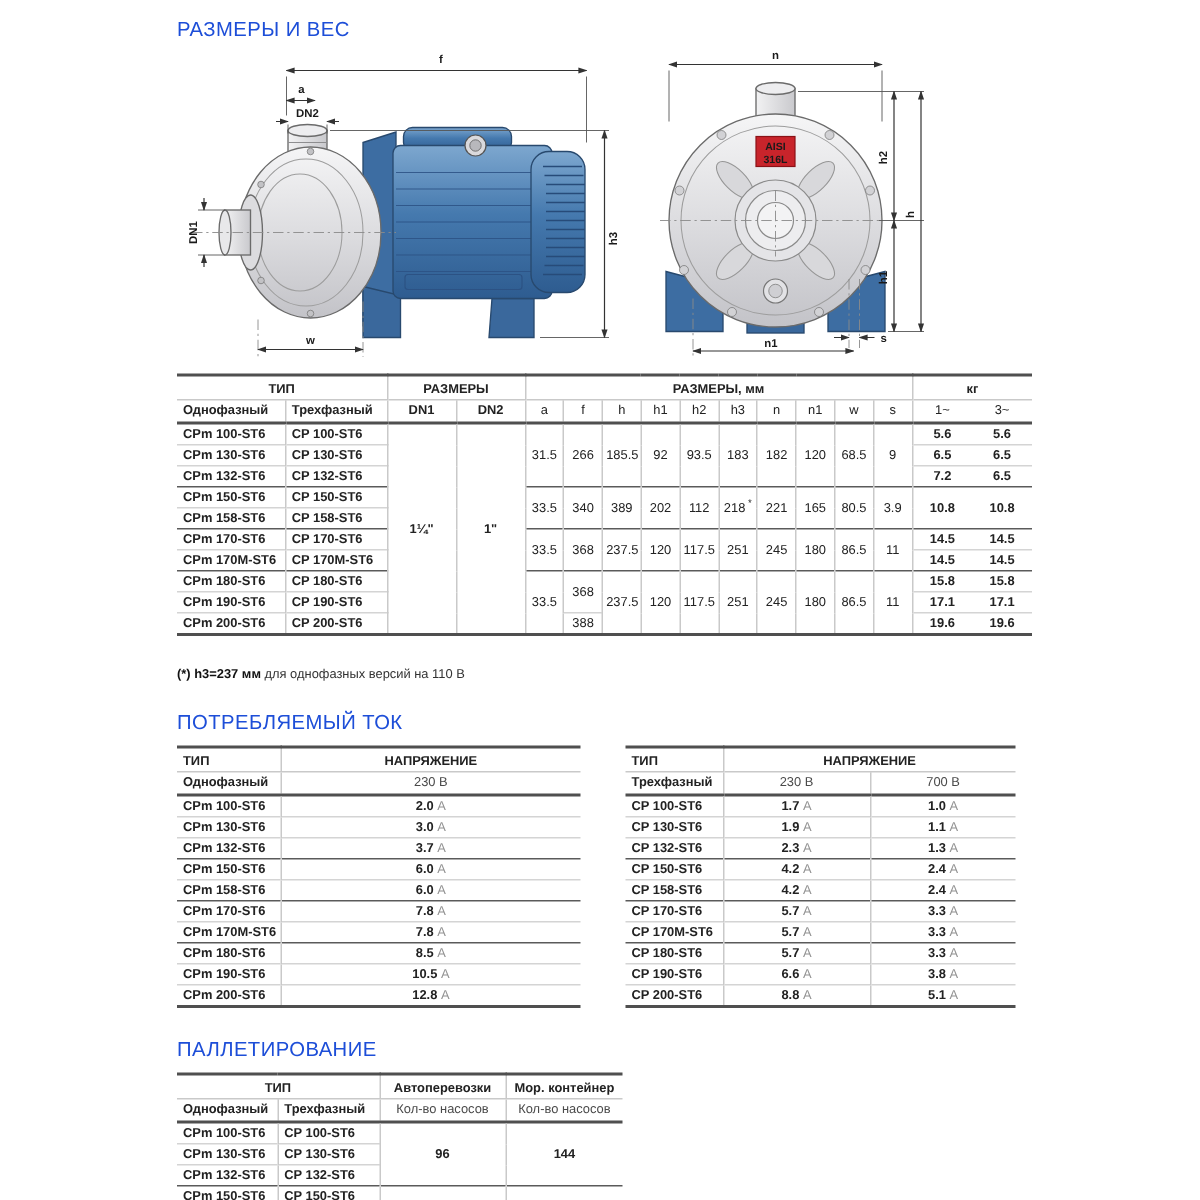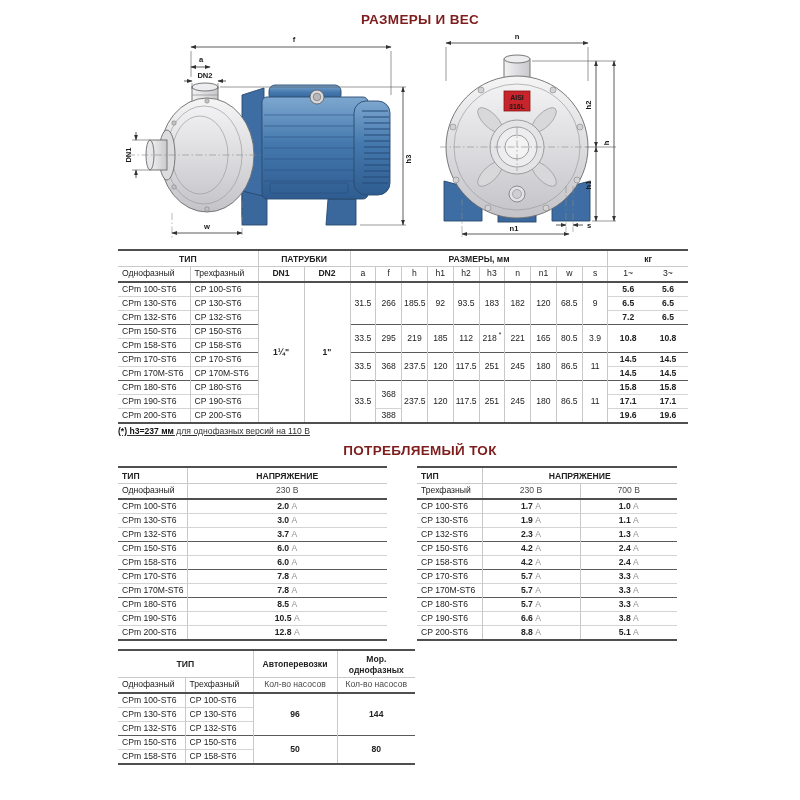--- a/index.html
+++ b/index.html
@@ -1,38 +1,38 @@
 <!DOCTYPE html>
 <html><head>
 <meta charset="utf-8">
 <style>
   html,body{margin:0;padding:0;background:#ffffff;}
   body{width:800px;height:800px;font-family:"Liberation Sans",sans-serif;color:#222;overflow:hidden;}
   #page{box-sizing:border-box;width:800px;height:800px;padding:12px 78px 0 118px;}
-  .sec-title{font-size:13.5px;font-weight:bold;color:#7f1d1d;letter-spacing:.3px;margin:0 0 4px 0;text-align:center;}
+  .sec-title{font-size:13.5px;font-weight:normal;color:#1d4ed8;letter-spacing:.3px;margin:0 0 4px 0;}
   .drawings{display:flex;gap:12px;height:212px;margin-top:2px;margin-left:-4px;}
   svg text{font-family:"Liberation Sans",sans-serif;font-weight:bold;fill:#1a1a1a;}
   table{border-collapse:collapse;table-layout:fixed;border-top:2px solid #4f4f4f;border-bottom:2px solid #4f4f4f;}
   th,td{padding:1px 2px;font-size:8.6px;line-height:1.28;vertical-align:middle;}
   thead tr.h1 th{border-bottom:1px solid #c9c9c9;padding-top:2.5px;font-weight:bold;margin-top:44px;}
   thead tr.h2 th{border-bottom:2px solid #4f4f4f;padding-bottom:2.5px;}
   tbody td{border-top:1px solid #d4d4d4;}
   tbody tr:first-child td{border-top:none;}
   tbody tr.group td{border-top:1.6px solid #5a5a5a;}
-  .m{text-align:left;font-weight:normal;padding-left:4px;}
+  .m{text-align:left;font-weight:bold;padding-left:4px;}
   .c{text-align:center;}
   .b{font-weight:bold;}
   .r{font-weight:normal;}
   .vl{border-left:1px solid #c9c9c9;}
   .unit{color:#939393;font-weight:normal;}
   sup{font-size:6.5px;vertical-align:super;line-height:0;}
   .dims-table{width:570px;margin-top:6px;}
-  .footnote{font-size:8.6px;margin:2px 0 0 0;color:#333;text-decoration:underline;}
+  .footnote{font-size:8.6px;margin:20px 0 0 0;color:#333;}
   .footnote b{color:#111;}
-  .sec2{margin-top:7px;}
+  .sec2{margin-top:20px;}
   .current-row{display:flex;margin-top:8px;}
   .cur1{width:269px;margin-right:30px;}
   .cur2{width:260px;}
   .sec3{margin-top:20px;}
   .pallet-table{width:297px;margin-top:8px;}
   .dimline{stroke:#333;stroke-width:.8;fill:none;}
   .extline{stroke:#555;stroke-width:.6;fill:none;}
   .cline{stroke:#8a8a8a;stroke-width:.6;fill:none;stroke-dasharray:7 2.5 1.5 2.5;}
   .steel{stroke:#6b6b6b;stroke-width:.9;}
   .steel2{stroke:#9d9d9d;stroke-width:.7;fill:none;}
@@ -257,21 +257,21 @@
         <col style="width:25.8px">
         <col style="width:25.8px">
         <col style="width:25.8px">
         <col style="width:25.8px">
       <col style="width:40px">
         <col style="width:40px">
     </colgroup>
     <thead>
       <tr class="h1">
         <th colspan="2" class="c">ТИП</th>
-        <th colspan="2" class="c vl">ПАТРУБКИ</th>
+        <th colspan="2" class="c vl">РАЗМЕРЫ</th>
         <th colspan="10" class="c vl">РАЗМЕРЫ, мм</th>
         <th colspan="2" class="c vl">кг</th>
       </tr>
       <tr class="h2">
         <th class="m">Однофазный</th>
         <th class="m vl">Трехфазный</th>
         <th class="c vl">DN1</th>
         <th class="c vl">DN2</th>
         <th class="c vl r">a</th>
         <th class="c vl r">f</th>
@@ -315,23 +315,23 @@
         <tr>
           <td class="m">CPm 132-ST6</td>
           <td class="m vl">CP 132-ST6</td>
           <td class="c b vl">7.2</td>
           <td class="c b">6.5</td>
         </tr>
         <tr class="group">
           <td class="m">CPm 150-ST6</td>
           <td class="m vl">CP 150-ST6</td>
           <td rowspan="2" class="c vl">33.5</td>
-          <td rowspan="2" class="c vl">295</td>
-          <td rowspan="2" class="c vl">219</td>
-          <td rowspan="2" class="c vl">185</td>
+          <td rowspan="2" class="c vl">340</td>
+          <td rowspan="2" class="c vl">389</td>
+          <td rowspan="2" class="c vl">202</td>
           <td rowspan="2" class="c vl">112</td>
           <td rowspan="2" class="c vl">218<sup> *</sup></td>
           <td rowspan="2" class="c vl">221</td>
           <td rowspan="2" class="c vl">165</td>
           <td rowspan="2" class="c vl">80.5</td>
           <td rowspan="2" class="c vl">3.9</td>
           <td rowspan="2" class="c b vl">10.8</td>
           <td rowspan="2" class="c b">10.8</td>
         </tr>
         <tr>
@@ -519,32 +519,33 @@
           </tr>
           <tr>
             <td class="m">CP 200-ST6</td>
             <td class="c b vl">8.8<span class="unit">&nbsp;A</span></td>
             <td class="c b vl">5.1<span class="unit">&nbsp;A</span></td>
           </tr>
         </tbody>
     </table>
   </div>
 
+  <h2 class="sec-title sec3">ПАЛЛЕТИРОВАНИЕ</h2>
   <table class="pallet-table">
     <colgroup>
         <col style="width:67px">
         <col style="width:68px">
         <col style="width:84px">
         <col style="width:78px">
       </colgroup>
     <thead>
       <tr class="h1">
         <th colspan="2" class="c">ТИП</th>
         <th class="c vl">Автоперевозки</th>
-        <th class="c vl">Мор. однофазных</th>
+        <th class="c vl">Мор. контейнер</th>
       </tr>
       <tr class="h2">
         <th class="m">Однофазный</th>
         <th class="m vl">Трехфазный</th>
         <th class="c vl r" style="color:#4a4a4a">Кол-во насосов</th>
         <th class="c vl r" style="color:#4a4a4a">Кол-во насосов</th>
       </tr>
     </thead>
     <tbody>
         <tr>

